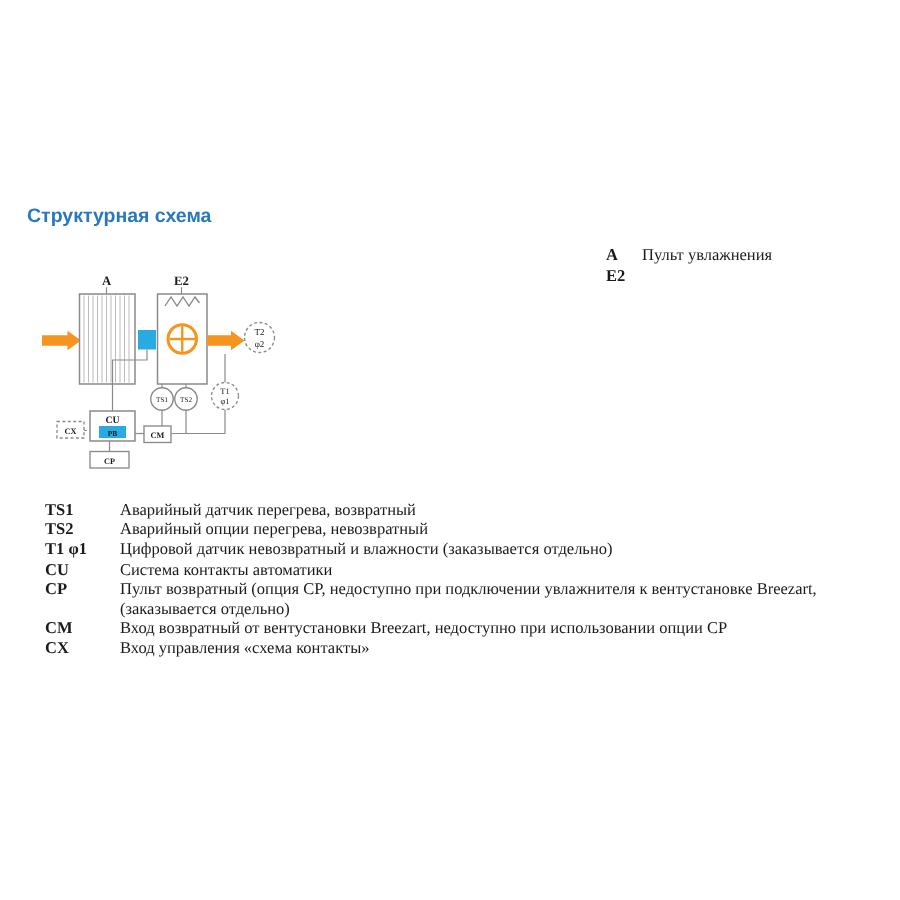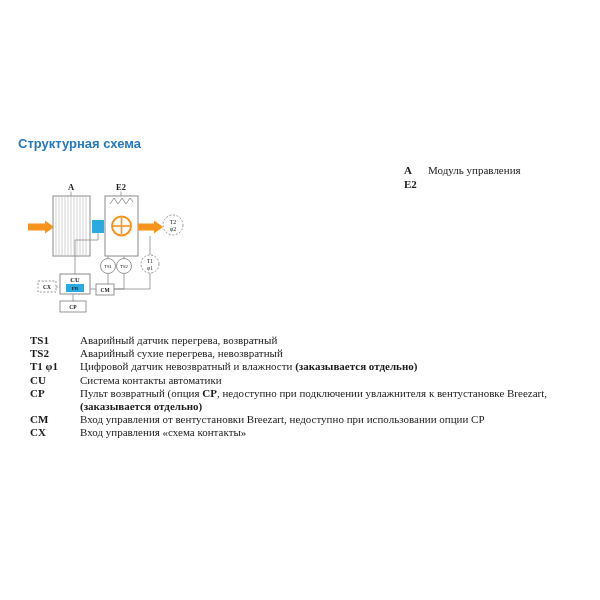--- a/index.html
+++ b/index.html
@@ -8,21 +8,21 @@
   .title{position:absolute;left:18px;top:136px;margin:0;
          font-family:"Liberation Sans",sans-serif;font-size:13px;font-weight:bold;color:#2878be;}
   .diagram{position:absolute;left:26px;top:180px;width:200px;height:150px;}
   .legend{position:absolute;left:404px;top:164px;font-size:11px;line-height:13.5px;}
   .legend-row{display:flex;}
   .legend-term{font-weight:bold;width:24px;flex:none;}
   .definitions{position:absolute;left:30px;top:334px;width:545px;font-size:11px;line-height:13.2px;}
   .def-row{display:flex;}
   .def-term{font-weight:bold;width:50px;flex:none;}
   .def-desc{flex:1;}
-  .def-desc b{font-weight:bold;}
+  .def-desc b{font-weight:normal;}
   svg text{font-family:"Liberation Serif",serif;fill:#1b1b1b;}
 </style>
 </head>
 <body>
 
 <div class="page">
 
   <h1 class="title">Структурная схема</h1>
 
   <div class="diagram">
@@ -98,51 +98,51 @@
       <text x="21" y="109" font-size="5.5" font-weight="bold" text-anchor="middle">CX</text>
 
       <rect x="34" y="121" width="26" height="11" fill="#ffffff" stroke="#8a8a8a" stroke-width="0.9"></rect>
       <text x="47" y="129" font-size="5.5" font-weight="bold" text-anchor="middle">CP</text>
     </svg>
   </div>
 
   <div class="legend" id="legend">
       <div class="legend-row">
         <div class="legend-term">A</div>
-        <div class="legend-desc">Модуль управления</div>
+        <div class="legend-desc">Пульт увлажнения</div>
       </div>
       <div class="legend-row">
         <div class="legend-term">E2</div>
       </div>
     </div>
 
   <div class="definitions" id="definitions">
       <div class="def-row">
         <div class="def-term">TS1</div>
         <div class="def-desc"><span>Аварийный датчик перегрева, возвратный</span></div>
       </div>
       <div class="def-row">
         <div class="def-term">TS2</div>
-        <div class="def-desc"><span>Аварийный сухие перегрева, невозвратный</span></div>
+        <div class="def-desc"><span>Аварийный опции перегрева, невозвратный</span></div>
       </div>
       <div class="def-row">
         <div class="def-term">Т1 φ1</div>
         <div class="def-desc"><span>Цифровой датчик невозвратный и влажности </span><b>(заказывается отдельно)</b></div>
       </div>
       <div class="def-row">
         <div class="def-term">CU</div>
         <div class="def-desc"><span>Система контакты автоматики</span></div>
       </div>
       <div class="def-row">
         <div class="def-term">CP</div>
         <div class="def-desc"><span>Пульт возвратный (опция </span><b>СР</b><span>, недоступно при подключении увлажнителя к вентустановке Breezart, </span><br><b>(заказывается отдельно)</b></div>
       </div>
       <div class="def-row">
         <div class="def-term">CM</div>
-        <div class="def-desc"><span>Вход управления от вентустановки Breezart, недоступно при использовании опции СР</span></div>
+        <div class="def-desc"><span>Вход возвратный от вентустановки Breezart, недоступно при использовании опции СР</span></div>
       </div>
       <div class="def-row">
         <div class="def-term">CX</div>
         <div class="def-desc"><span>Вход управления «схема контакты»</span></div>
       </div>
     </div>
 
 </div>
 
 </body></html>

